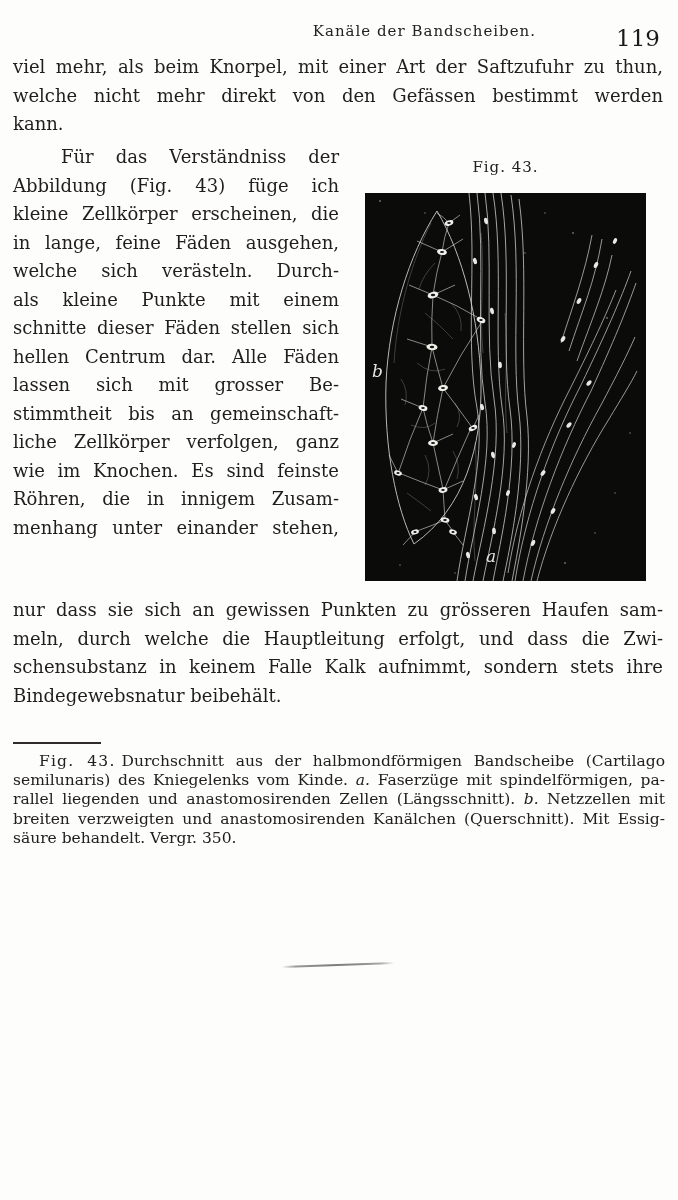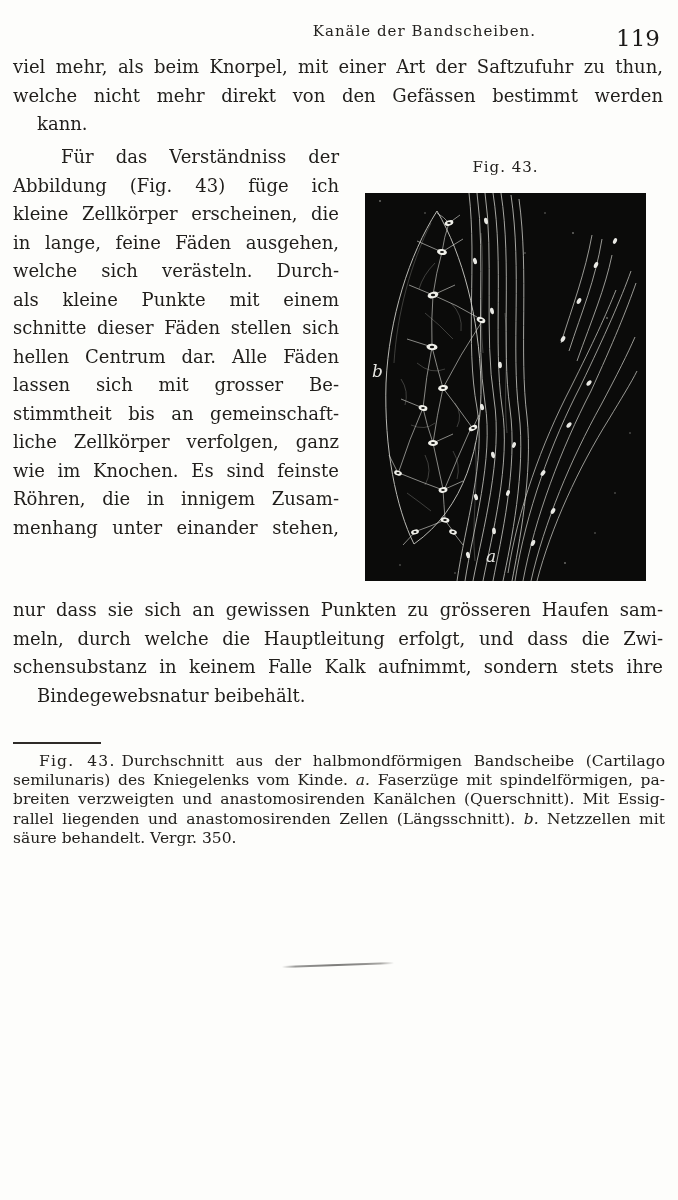--- a/index.html
+++ b/index.html
@@ -15,21 +15,21 @@
   }
   .page-num{
     position:absolute;top:25px;right:18px;font-size:23px;color:#1c1a18;
   }
   
   .bl{
     font-size:18px;line-height:28.5px;
     text-align:justify;text-align-last:justify;
     color:#201e1b;
   }
-  .bl.end{text-align-last:left;margin-left:24px;}
+  .bl.end{text-align-last:left;}
   .p1{position:absolute;top:53px;left:13px;width:650px;}
   .colpara{position:absolute;top:143px;left:13px;width:326px;}
   .ind{text-indent:48px;}
   .p2full{position:absolute;top:596px;left:13px;width:650px;}
   
   .figure-block{position:absolute;left:365px;top:158px;width:281px;}
   .fig-caption{
     text-align:center;font-size:15px;letter-spacing:1px;color:#24221f;height:35px;
   }
   .fig-art{
@@ -257,20 +257,20 @@
     <div class="bl">nur dass sie sich an gewissen Punkten zu grösseren Haufen sam-</div>
     <div class="bl">meln, durch welche die Hauptleitung erfolgt, und dass die Zwi-</div>
     <div class="bl">schensubstanz in keinem Falle Kalk aufnimmt, sondern stets ihre</div>
     <div class="bl end">Bindegewebsnatur beibehält.</div>
   </div>
 
   <div class="fn-rule"></div>
   <div class="footnote">
       <div class="fn-line j first"><span class="ls">Fig. 43.</span><span>Durchschnitt aus der halbmondförmigen Bandscheibe (Cartilago</span></div>
       <div class="fn-line j"><span>semilunaris) des Kniegelenks vom Kinde. </span><span class="it">a.</span><span> Faserzüge mit spindelförmigen, pa-</span></div>
+      <div class="fn-line j"><span>rallel liegenden und anastomosirenden Zellen (Längsschnitt). </span><span class="it">b.</span><span> Netzzellen mit</span></div>
       <div class="fn-line j"><span>breiten verzweigten und anastomosirenden Kanälchen (Querschnitt). Mit Essig-</span></div>
-      <div class="fn-line j"><span>rallel liegenden und anastomosirenden Zellen (Längsschnitt). </span><span class="it">b.</span><span> Netzzellen mit</span></div>
       <div class="fn-line"><span>säure behandelt. Vergr. 350.</span></div>
     </div>
 
   <div class="end-flourish"></div>
 
 </div>
 
 </body></html>

